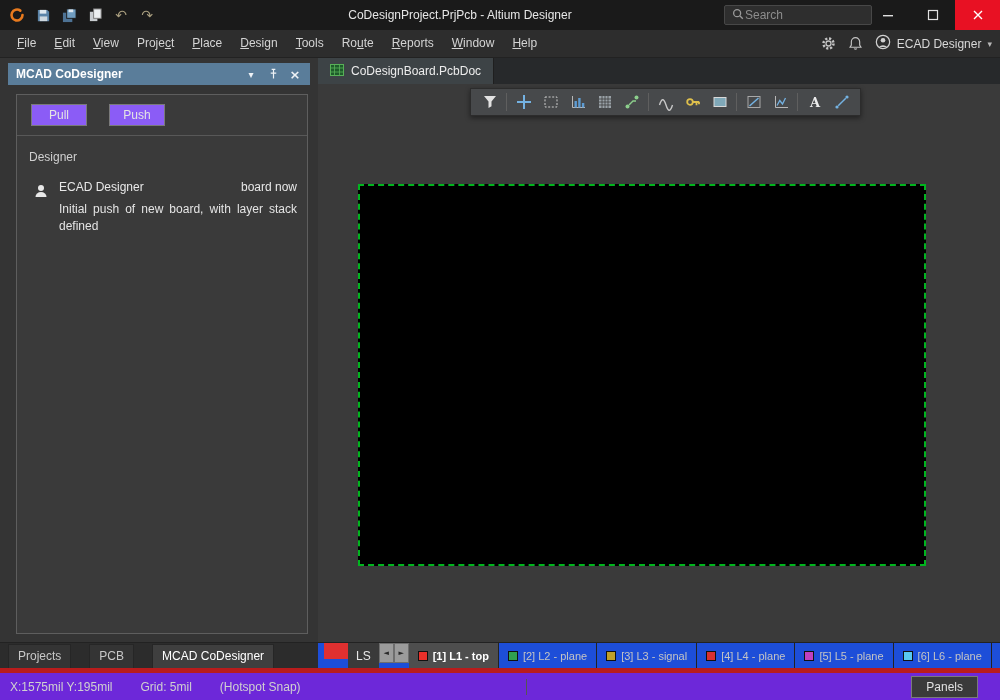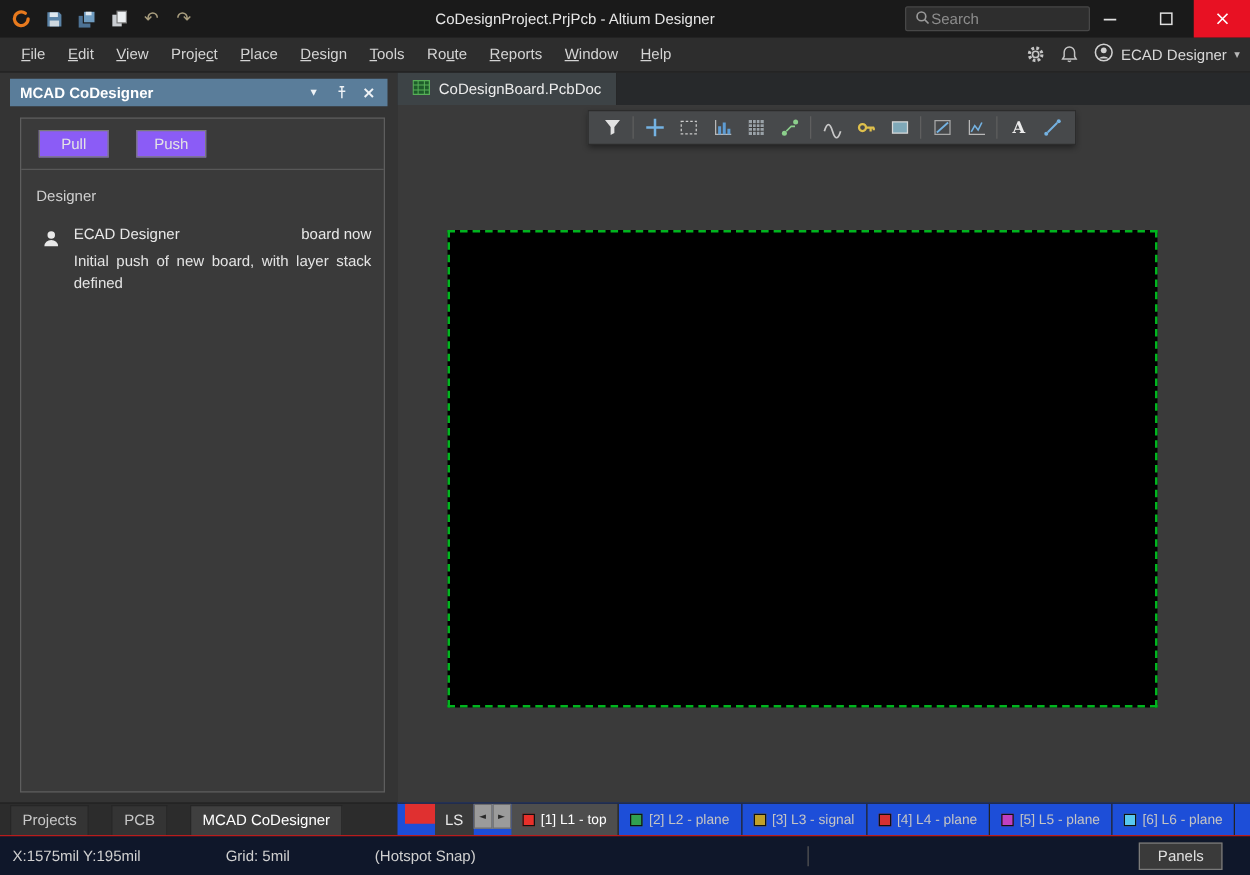--- a/index.html
+++ b/index.html
@@ -60,25 +60,25 @@
   .tool-btn { width:27px; height:24px; display:flex; align-items:center; justify-content:center; }
   .tool-sep { width:1px; height:18px; background:#5f5f5f; margin:0 3px; }
 
   
   .layer-bar { position:absolute; left:318px; top:642px; right:0; height:26px; background:#1d4ed8; border-top:1px solid #222; display:flex; align-items:flex-start; overflow:hidden; }
   .ls-swatch { width:24px; height:16px; margin-left:6px; flex:none; }
   .ls-tab { padding:0 8px; height:26px; line-height:26px; color:#e8e8e8; font-size:12px; background:#3a3a3a; flex:none; }
   .nav-btn { width:15px; height:20px; background:#9b9b9b; color:#2a2a2a; font-size:7px; display:flex; align-items:center; justify-content:center; border:1px solid #6e6e6e; flex:none; }
   .layer-tabs { display:flex; align-items:stretch; height:26px; flex:1; overflow:hidden; }
   .layer-tab { display:flex; align-items:center; gap:5px; padding:0 9px; font-size:11px; color:#c4c4c4; border-right:1px solid #222; white-space:nowrap; }
-  .layer-tab.active { background:#4e4e4e; color:#ffffff; font-weight:normal; }
+  .layer-tab.active { background:#4e4e4e; color:#ffffff; font-weight:bold; }
   .layer-swatch { width:10px; height:10px; border:1px solid #111; flex:none; }
 
   
-  .statusbar { position:absolute; left:0; top:668px; width:1000px; height:32px; background:#0f172a; border-top:1px solid #b91c1c; display:flex; align-items:center; font-size:12px; color:#d0d0d0;gap:40px; }
+  .statusbar { position:absolute; left:0; top:668px; width:1000px; height:32px; background:#6d28d9; border-top:5px solid #b91c1c; display:flex; align-items:center; font-size:12px; color:#d0d0d0; }
   .sb-coords { margin-left:10px; }
   .sb-grid { margin-left:28px; }
   .sb-snap { margin-left:28px; }
   .sb-divider { width:1px; height:16px; background:#555; margin-left:225px; }
   .panels-btn { margin-left:auto; margin-right:22px; border:1px solid #7a7a7a; background:#3a3a3a; color:#e0e0e0; font-size:12px; padding:3px 14px; font-family:inherit; }
 </style>
 </head>
 <body>
 
 <div class="titlebar">

